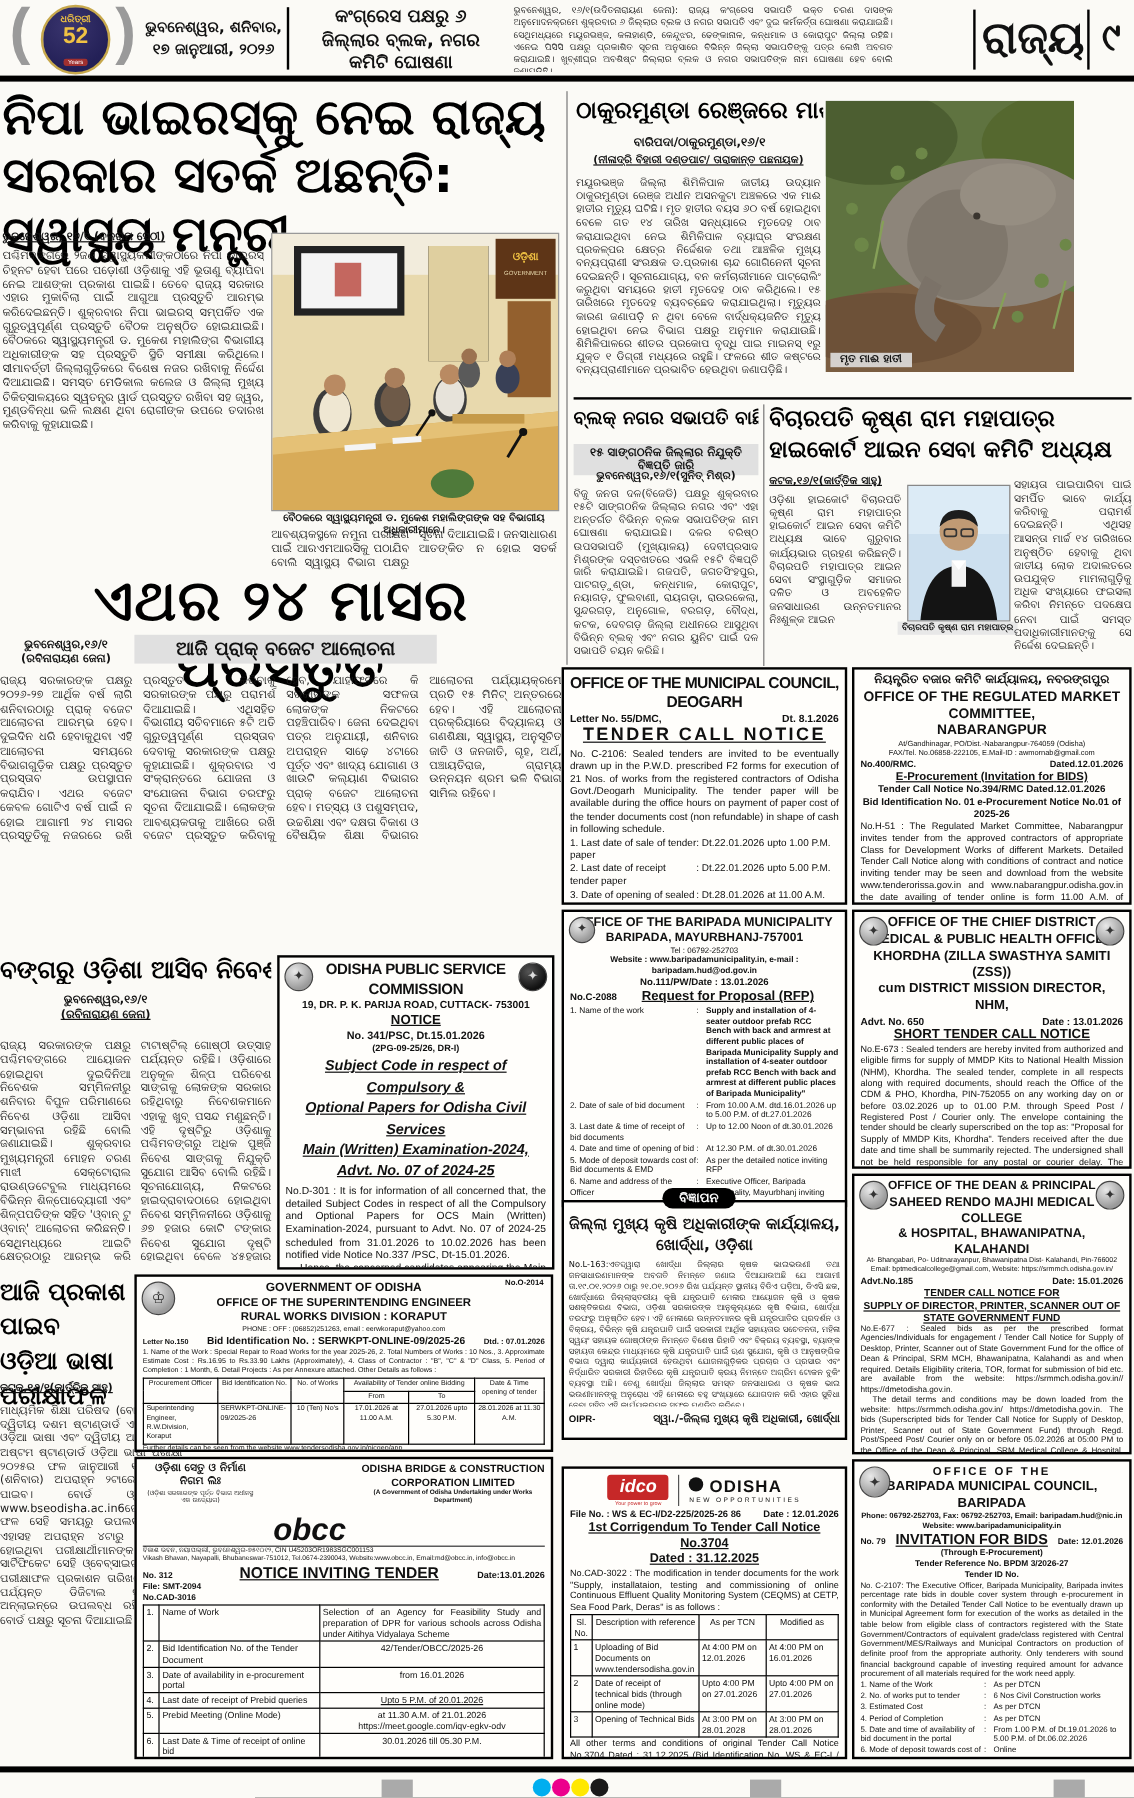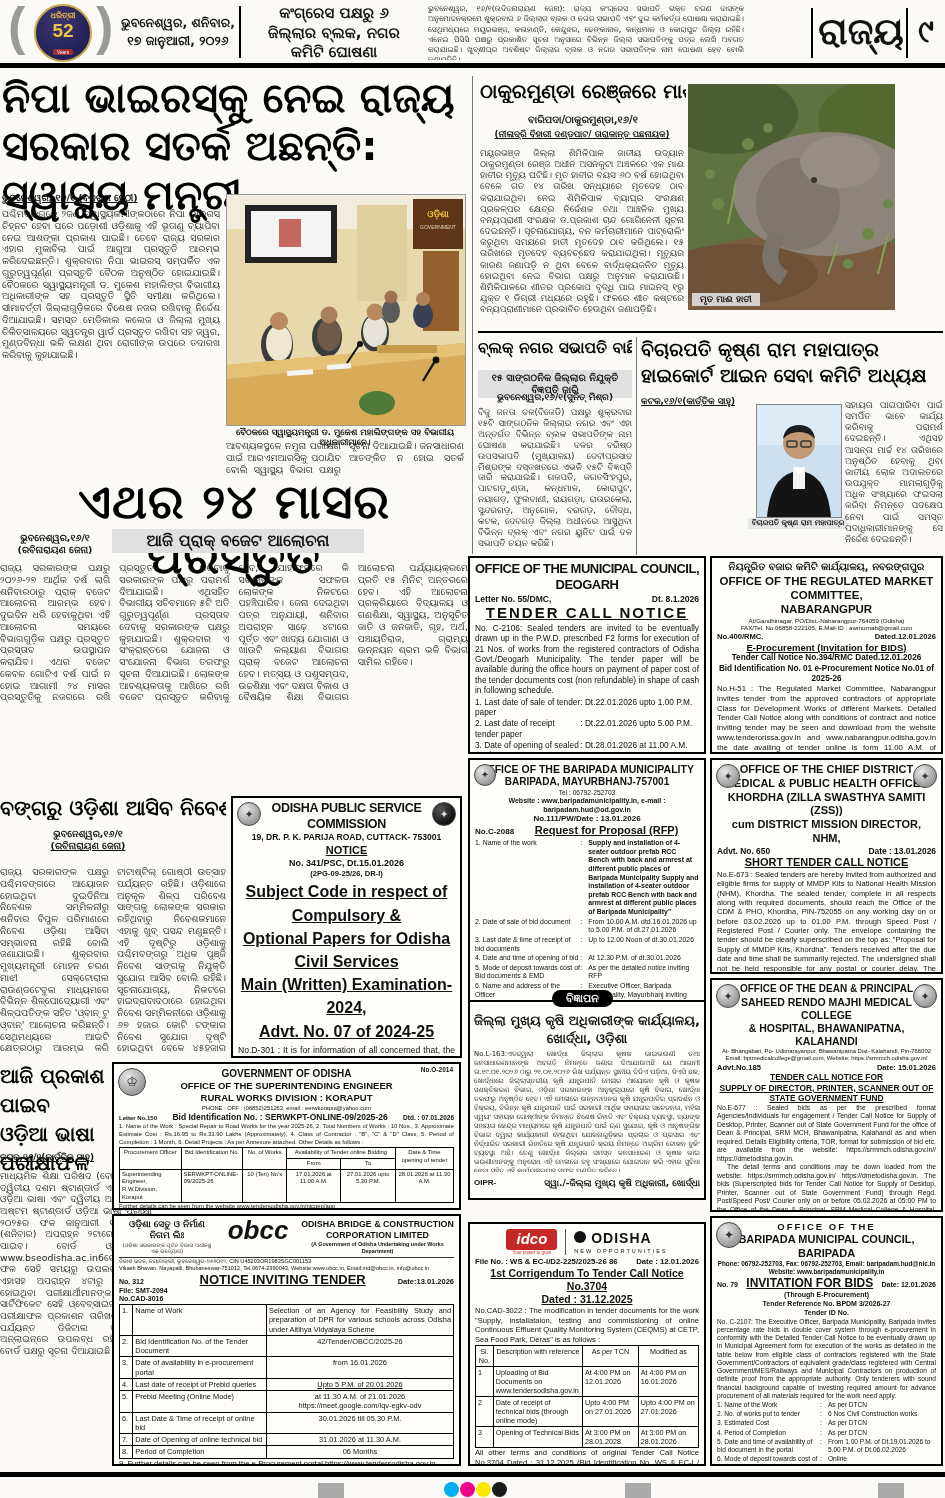--- a/index.html
+++ b/index.html
@@ -162,20 +162,21 @@
   <div class="abs odia subhead-bar" style="left:478px;top:370px;width:154px;font-size:9.8px;padding:2px 0;">୧୫ ସାଙ୍ଗଠନିକ ଜିଲ୍ଲାର ନିଯୁକ୍ତି ବିଜ୍ଞପ୍ତି ଜାରି</div>
   <div class="abs odia dateline c" style="left:478px;top:392px;width:154px;font-size:9px;">ଭୁବନେଶ୍ୱର,୧୬/୧(ସୁନିତ୍ ମିଶ୍ର)</div>
   <div class="abs odia body-txt" style="left:478px;top:407px;width:154px;height:147px;font-size:8.8px;overflow:hidden;">ବିଜୁ ଜନତା ଦଳ(ବିଜେଡି) ପକ୍ଷରୁ ଶୁକ୍ରବାର ୧୫ଟି ସାଙ୍ଗଠନିକ ଜିଲ୍ଲାର ନଗର ଏବଂ ଏହା ଅନ୍ତର୍ଗତ ବିଭିନ୍ନ ବ୍ଲକ ସଭାପତିଙ୍କ ନାମ ଘୋଷଣା କରାଯାଇଛି। ଦଳର ବରିଷ୍ଠ ଉପସଭାପତି (ମୁଖ୍ୟାଳୟ) ଦେବୀପ୍ରସାଦ ମିଶ୍ରଙ୍କ ଦସ୍ତଖତରେ ଏଭଳି ୧୫ଟି ବିଜ୍ଞପ୍ତି ଜାରି କରାଯାଇଛି। ଗଜପତି, ଜଗତସିଂହପୁର, ପାଟଗଡ଼ୁଣ୍ଡା, କନ୍ଧମାଳ, କୋରାପୁଟ, ନୟାଗଡ଼, ଫୁଲବାଣୀ, ରାୟଗଡ଼ା, ରାଉରକେଲା, ସୁନ୍ଦରଗଡ଼, ଅନୁଗୋଳ, ବରଗଡ଼, ବୌଦ୍ଧ, କଟକ, ଦେବଗଡ଼ ଜିଲ୍ଲା ଅଧୀନରେ ଆସୁଥିବା ବିଭିନ୍ନ ବ୍ଲକ୍ ଏବଂ ନଗର ୟୁନିଟ ପାଇଁ ଦଳ ସଭାପତି ଚୟନ କରିଛି।</div>
   <div class="abs rule-v" style="left:636px;top:337px;height:218px;width:1px;background:#777;"></div>
 
   <div class="abs headline" style="left:641px;top:337px;width:302px;font-size:19px;line-height:1.35;">
     <div>ବିଚାରପତି କୃଷ୍ଣ ରାମ ମହାପାତ୍ର</div>
     <div>ହାଇକୋର୍ଟ ଆଇନ ସେବା କମିଟି ଅଧ୍ୟକ୍ଷ</div>
   </div>
   <div class="abs odia dateline u" style="left:641px;top:396px;width:120px;font-size:9px;">କଟକ,୧୬/୧(କାର୍ତ୍ତିକ ସାହୁ)</div>
+  <div class="abs odia body-txt" style="left:641px;top:412px;width:110px;height:142px;font-size:9px;overflow:hidden;">ଓଡ଼ିଶା ହାଇକୋର୍ଟ ବିଚାରପତି କୃଷ୍ଣ ରାମ ମହାପାତ୍ର ହାଇକୋର୍ଟ ଆଇନ ସେବା କମିଟି ଅଧ୍ୟକ୍ଷ ଭାବେ ଗୁରୁବାର କାର୍ଯ୍ୟଭାର ଗ୍ରହଣ କରିଛନ୍ତି। ବିଚାରପତି ମହାପାତ୍ର ଆଇନ ସେବା ସଂସ୍ଥାଗୁଡ଼ିକ ସମାଜର ଦଳିତ ଓ ଅବହେଳିତ ଜନସାଧାରଣ ଉନ୍ନତମାନର ନିଃଶୁଳ୍କ ଆଇନ</div>
   <div class="abs photo" style="left:756px;top:404px;width:84px;height:112px;border:1px solid #888;">
     <svg width="84" height="112" viewBox="0 0 84 112">
       <rect width="84" height="112" fill="#cde0ef"></rect>
       <rect width="84" height="40" fill="#dcebf6"></rect>
       <circle cx="42" cy="38" r="16" fill="#c09a74"></circle>
       <path d="M26 34 q2-14 16-14 q14 0 16 14 q-6-7-16-7 q-10 0-16 7" fill="#1d1d1d"></path>
       <rect x="30" y="36" width="10" height="6" rx="2" fill="none" stroke="#333" stroke-width="1.4"></rect>
       <rect x="44" y="36" width="10" height="6" rx="2" fill="none" stroke="#333" stroke-width="1.4"></rect>
       <path d="M10 112 q4-44 32-46 q28 2 32 46 Z" fill="#141414"></path>
       <rect x="36" y="62" width="12" height="22" fill="#f2f2f2"></rect>
@@ -201,21 +202,21 @@
   <div class="abs odia body-txt" style="left:0;top:1170px;width:152px;height:276px;font-size:9.4px;overflow:hidden;">ମାଧ୍ୟମିକ ଶିକ୍ଷା ପରିଷଦ (ବୋର୍ଡ) ଦ୍ୱାରା ଦ୍ୱିତୀୟ ଦଶମ ଷ୍ଟାଣ୍ଡାର୍ଡ ଏକକ ବିଷୟ ଓଡ଼ିଆ ଭାଷା ଏବଂ ଦ୍ୱିତୀୟ ଅର୍ଦ୍ଧ ବାର୍ଷିକ ଅଷ୍ଟମ ଷ୍ଟାଣ୍ଡାର୍ଡ ଓଡ଼ିଆ ଭାଷା ପରୀକ୍ଷା ୨୦୨୫ର ଫଳ ଜାନୁଆରୀ ୧୭ ତାରିଖ (ଶନିବାର) ଅପରାହ୍ନ ୨ଟାରେ ପ୍ରକାଶ ପାଇବ। ବୋର୍ଡ ଓ୍ବେବ୍‌ସାଇଟ୍ www.bseodisha.ac.in6ରେ ପରୀକ୍ଷା ଫଳ ସେହି ସମୟରୁ ଉପଲବ୍ଧ ହେବ। ଏହାସହ ଅପରାହ୍ନ ୪ଟାରୁ କୃତକାର୍ଯ୍ୟ ହୋଇଥିବା ପରୀକ୍ଷାର୍ଥୀମାନଙ୍କ ଡିଜିଟାଲ ସାର୍ଟିଫିକେଟ ସେହି ଓ୍ବେବ୍‌ସାଇଟ୍‌ରୁ ମିଳିବ। ପରୀକ୍ଷାଫଳ ପ୍ରକାଶନ ତାରିଖଠାରୁ ମାସେ ପର୍ଯ୍ୟନ୍ତ ଡିଜିଟାଲ ସାର୍ଟିଫିକେଟ ଅନ୍‌ଲାଇନ୍‌ରେ ଉପଲବ୍ଧ ରହିବ ବୋଲି ବୋର୍ଡ ପକ୍ଷରୁ ସୂଚନା ଦିଆଯାଇଛି।</div>
 
   <div class="abs notice" style="left:231px;top:796px;width:231px;height:262px;font-size:8.6px;">
     <span class="emblem abs" style="left:4px;top:4px;width:22px;height:22px;font-size:11px;line-height:22px;">✦</span>
     <span class="emblem abs" style="right:4px;top:4px;width:22px;height:22px;font-size:11px;line-height:22px;background:radial-gradient(circle at 35% 30%,#555,#111 70%);color:#ddd;">✦</span>
     <div class="c b" style="font-size:12.5px;letter-spacing:-0.3px;">ODISHA PUBLIC SERVICE COMMISSION</div>
     <div class="c b" style="font-size:8.6px;">19, DR. P. K. PARIJA ROAD, CUTTACK- 753001</div>
     <div class="c b u" style="font-size:11px;margin-top:1px;">NOTICE</div>
     <div class="c b" style="font-size:9px;">No. 341/PSC, Dt.15.01.2026</div>
     <div class="c b" style="font-size:7.6px;">(2PG-09-25/26, DR-I)</div>
-    <div class="c b u" style="font-size:16px;line-height:1.45;margin-top:2px;">
+    <div class="c b u" style="font-size:12px;line-height:1.45;margin-top:2px;font-style:italic;">
       <div>Subject Code in respect of Compulsory &amp;</div>
       <div>Optional Papers for Odisha Civil Services</div>
       <div>Main (Written) Examination-2024,</div>
       <div>Advt. No. 07 of 2024-25</div>
     </div>
     <div class="j" style="margin-top:2px;">No.D-301 : It is for information of all concerned that, the detailed Subject Codes in respect of all the Compulsory and Optional Papers for OCS Main (Written) Examination-2024, pursuant to Advt. No. 07 of 2024-25 scheduled from 31.01.2026 to 10.02.2026 has been notified vide Notice No.337 /PSC, Dt-15.01.2026.</div>
     <div class="j" style="text-indent:12px;">Hence, the concerned candidates appearing the Main Examination are advised to refer to the Notice No.337 / PSC, Dt-15.01.2026 which is available in the website of the Commission (www.opsc.gov.in) and mention the Subject Codes in their Question-cum- Answer Booklets.</div>
 
   </div>
 
@@ -258,21 +259,21 @@
     <div style="font-size:5.9px;">Further details can be seen from the website www.tendersodisha.gov.in/nicgep/app</div>
 
   </div>
 
   <div class="abs notice" style="left:112px;top:1214px;width:349px;height:252px;font-size:7.6px;">
     <div style="display:flex;align-items:flex-start;gap:6px;border-bottom:1px solid #333;padding-bottom:2px;">
       <div class="odia" style="flex:0 0 96px;text-align:center;">
         <div class="b" style="font-size:9px;">ଓଡ଼ିଶା ସେତୁ ଓ ନିର୍ମାଣ ନିଗମ ଲିଃ</div>
         <div style="font-size:5.4px;">(ଓଡ଼ିଶା ସରକାରଙ୍କ ପୂର୍ତ୍ତ ବିଭାଗ ଅଧୀନସ୍ଥ ଏକ ଉଦ୍ୟୋଗ)</div>
       </div>
-      <div style="flex:0 0 74px;font-weight:800;font-style:italic;font-size:26px;line-height:0.9;text-align:center;">obcc</div>
+      <div style="flex:0 0 74px;font-weight:800;font-style:italic;font-size:26px;line-height:0.9;text-align:center;margin-top:44px;">obcc</div>
       <div style="flex:1;text-align:center;">
         <div class="b" style="font-size:8.8px;">ODISHA BRIDGE &amp; CONSTRUCTION CORPORATION LIMITED</div>
         <div style="font-size:5.4px;font-weight:700;">(A Government of Odisha Undertaking under Works Department)</div>
       </div>
     </div>
     <div style="font-size:5.6px;">ବିକାଶ ଭବନ, ନୟାପଲ୍ଲୀ, ଭୁବନେଶ୍ୱର-୭୫୧୦୧୨, CIN U45203OR1983SGC001153</div>
     <div style="font-size:5.6px;">Vikash Bhavan, Nayapalli, Bhubaneswar-751012, Tel.0674-2390043, Website:www.obcc.in, Email:md@obcc.in, info@obcc.in</div>
     <div class="row">
       <div style="font-size:7px;font-weight:700;">
         <div>No. 312</div>

